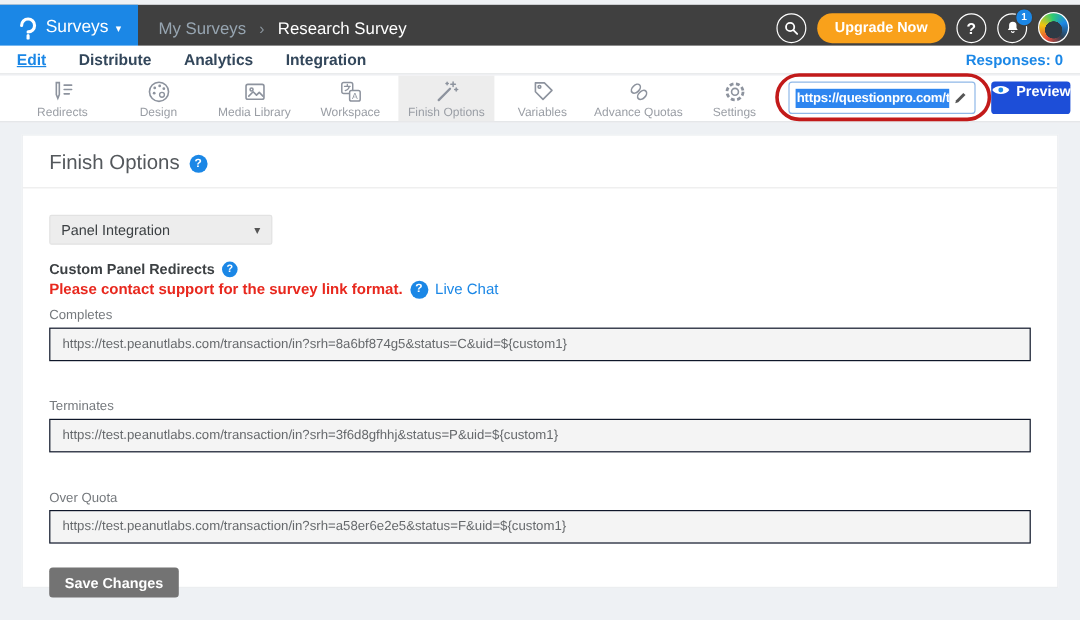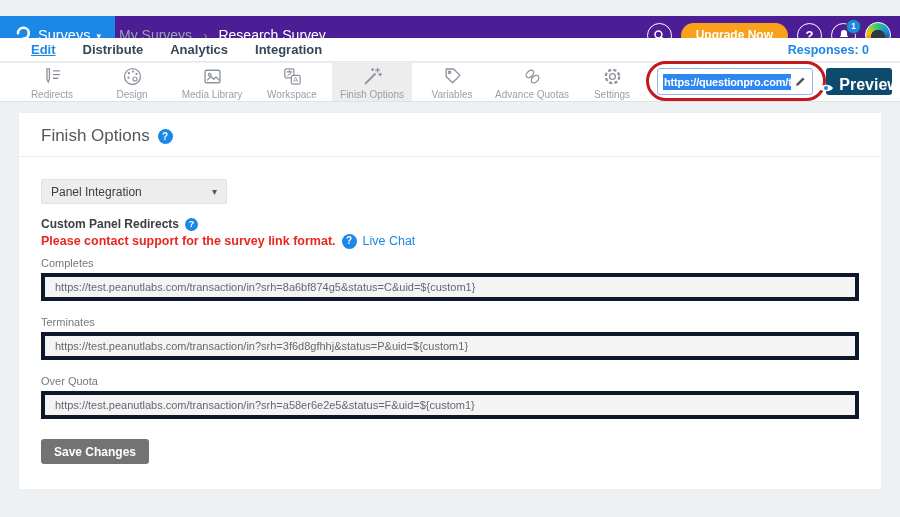--- a/index.html
+++ b/index.html
@@ -2,69 +2,69 @@
 <html><head>
 <meta charset="utf-8">
 <style>
   html,body{margin:0;padding:0}
   body{
     width:900px;height:517px;position:relative;overflow:hidden;
     background:#eef1f4;font-family:"Liberation Sans",sans-serif;
     -webkit-font-smoothing:antialiased;
   }
   
-  .header{position:absolute;top:16px;left:0;right:0;height:38px;background:#4c1d95;display:flex;align-items:center}
+  .header{position:absolute;top:4px;left:0;right:0;height:38px;background:#404040;display:flex;align-items:center}
   .brand{width:115px;height:38px;background:#1b87e6;display:flex;align-items:center;justify-content:center;gap:6px;color:#fff;cursor:pointer}
   .brand-name{font-size:14.5px}
   .brand .caret{font-size:9px;margin-top:1px}
-  .crumbs{display:flex;align-items:flex-end;gap:11px;margin-left:4px;font-size:14px}
+  .crumbs{display:flex;align-items:flex-end;gap:11px;margin-left:17px;font-size:14px}
   .crumb-parent{color:#97a5b1;cursor:pointer}
   .crumb-sep{color:#8a949c;font-size:13px}
   .crumb-current{color:#fff}
   .header-right{margin-left:auto;display:flex;align-items:center;gap:9px;padding-right:9px}
   .hicon{width:25px;height:25px;border:1.5px solid #fff;border-radius:50%;display:flex;align-items:center;justify-content:center;color:#fff;position:relative;box-sizing:border-box;cursor:pointer;background:transparent;font-size:13px;font-weight:bold}
   .upgrade{height:25px;background:#f9a11b;border:none;border-radius:13px;color:#fff;font-weight:bold;font-size:12px;padding:0 15px;cursor:pointer;font-family:inherit}
   .badge{position:absolute;top:-5px;right:-6px;background:#1b87e6;color:#fff;font-size:8.5px;min-width:13px;height:13px;border-radius:7px;display:flex;align-items:center;justify-content:center;font-weight:bold;border:1px solid #3c3c3c}
   .avatar{width:26px;height:26px;border-radius:50%;border:1.5px solid #fff;box-sizing:border-box;cursor:pointer;
     background:
       radial-gradient(circle at 50% 58%, #2e3a44 0 38%, rgba(0,0,0,0) 40%),
       conic-gradient(from 210deg,#e74c3c,#f1c40f,#2ecc71,#1b87e6,#2c3e50,#e74c3c);}
   
-  .nav{position:absolute;top:38px;left:0;right:0;height:24px;background:#fff;border-bottom:1px solid #e4e6e8;display:flex;align-items:center;padding:0 31px;gap:27px;box-sizing:border-box}
+  .nav{position:absolute;top:38px;left:0;right:0;height:24px;background:#fff;border-bottom:1px solid #e4e6e8;display:flex;align-items:center;padding:0 14px;gap:27px;box-sizing:border-box}
   .nav-tab{font-size:13px;font-weight:bold;color:#33475b;text-decoration:none;cursor:pointer}
   .nav-tab.active{color:#1b87e6;text-decoration:underline}
   .responses{margin-left:auto;color:#1b87e6;font-size:12.5px;font-weight:bold}
   
   .toolbar{position:absolute;top:63px;left:0;right:0;height:39px;background:#fff;border-bottom:1px solid #dfe1e4;display:flex;padding-left:12px;box-sizing:border-box}
   .titem{width:80px;display:flex;flex-direction:column;align-items:center;justify-content:center;gap:1px;cursor:pointer}
   .titem.active{background:#ededed}
   .titem .lbl{font-size:10px;color:#9a9ea5;white-space:nowrap}
   .titem svg{display:block}
   .url-wrap{position:absolute;left:657px;top:68px;width:156px;height:27px;background:#fff;border:1px solid #8fb8e8;border-radius:3px;display:flex;align-items:center;padding:0 5px;box-sizing:border-box;cursor:text}
   .url-text{font-size:11px;font-weight:bold;color:#fff;background:#2e86f0;white-space:nowrap;overflow:hidden;max-width:126px;padding:2px 1px;letter-spacing:-0.2px}
   .pencil{margin-left:auto;display:flex;cursor:pointer}
   .annotation{position:absolute;left:646px;top:61px;width:180px;height:40px;border:3px solid #c21a1a;border-radius:20px;pointer-events:none;box-sizing:border-box}
-  .preview-btn{position:absolute;left:826px;top:68px;width:66px;height:27px;background:#0c4a6e;color:#fff;border:none;border-radius:3px;font-size:16px;font-weight:bold;display:flex;align-items:flex-end;justify-content:center;gap:5px;cursor:pointer;font-family:inherit}
+  .preview-btn{position:absolute;left:826px;top:68px;width:66px;height:27px;background:#1d4ed8;color:#fff;border:none;border-radius:3px;font-size:12px;font-weight:bold;display:flex;align-items:flex-start;justify-content:center;gap:5px;cursor:pointer;font-family:inherit}
   
   .card{position:absolute;left:18px;top:112px;width:864px;height:378px;background:#fff;box-sizing:border-box;border:1px solid #eceef0}
   .card-head{padding:13px 22px 10px;display:flex;align-items:center;gap:8px}
   .page-title{font-size:17px;color:#54585c}
   .qicon{width:15px;height:15px;background:#1b87e6;border-radius:50%;color:#fff;font-size:10px;font-weight:bold;display:inline-flex;align-items:center;justify-content:center;cursor:pointer;flex:none}
   .qicon.small{width:13px;height:13px;font-size:9px}
   .divider{height:1px;background:#ececec}
   .card-body{padding:22px 22px 0}
   .dropdown{width:186px;height:25px;background:#ededed;border:1px solid #e2e2e2;border-radius:2px;display:flex;align-items:center;padding:0 9px;font-size:12px;color:#3c4043;box-sizing:border-box;cursor:pointer}
   .dd-caret{margin-left:auto;color:#555;font-size:10px}
   .section-title{margin-top:13px;font-size:12px;font-weight:bold;color:#3c4043;display:flex;align-items:center;gap:6px;line-height:14px}
   .notice{margin-top:2px;font-size:12.5px;font-weight:bold;color:#e8281e;display:flex;align-items:center;gap:6px;line-height:16px}
   .live-chat{color:#1b87e6;font-weight:normal;font-size:12.5px;text-decoration:none;cursor:pointer}
-  .fgroup{margin-top:15px}
+  .fgroup{margin-top:32px}
   .fgroup.first{margin-top:8px}
   .field-label{font-size:11px;color:#75797d;line-height:13px}
-  .field-input{margin-top:3px;height:28px;background:#f4f4f4;border:4px solid #0f172a;display:flex;align-items:center;padding:0 10px;font-size:11px;color:#66696c;box-sizing:border-box;cursor:text}
+  .field-input{margin-top:3px;height:28px;background:#f4f4f4;border:1px solid #0f172a;display:flex;align-items:center;padding:0 10px;font-size:11px;color:#66696c;box-sizing:border-box;cursor:text}
   .save-btn{margin-top:20px;height:25px;background:#737373;color:#fff;border:none;border-radius:3px;font-size:12px;font-weight:bold;padding:0 13px;cursor:pointer;font-family:inherit}
 </style>
 </head>
 <body>
 
 <div class="header">
   <div class="brand">
     <span style="display:flex">
       <svg width="18" height="20" viewBox="0 0 18 20">
           <path d="M4 8.2 A5.4 5.4 0 1 1 9.4 13.6 M9.4 16.6 v2.6" fill="none" stroke="#fff" stroke-width="2.6" stroke-linecap="round"></path>

